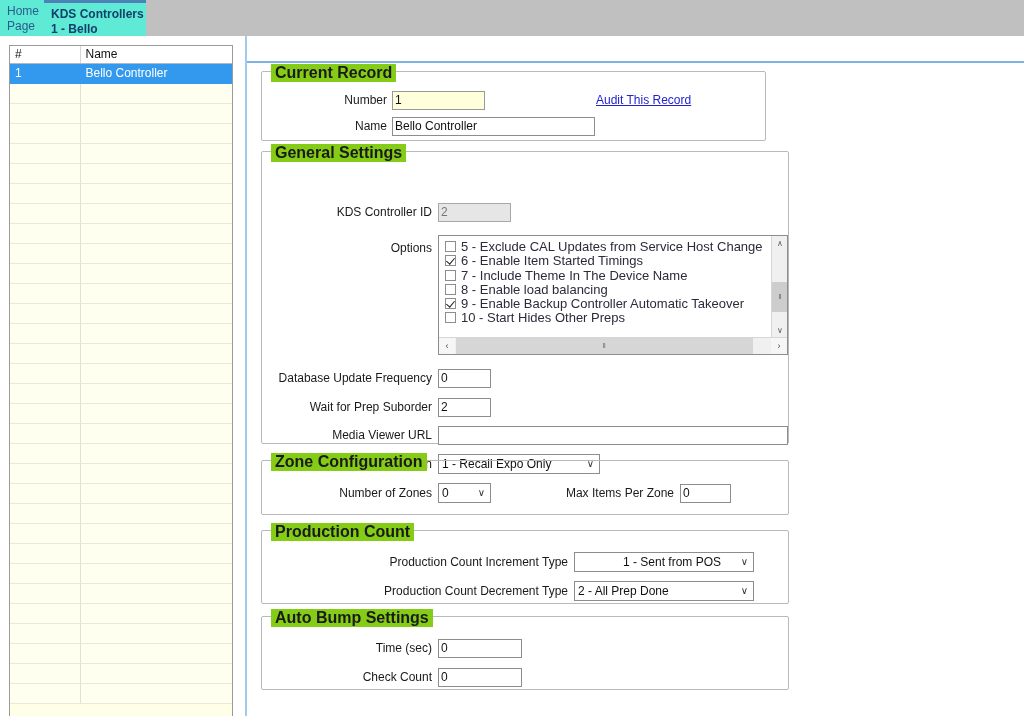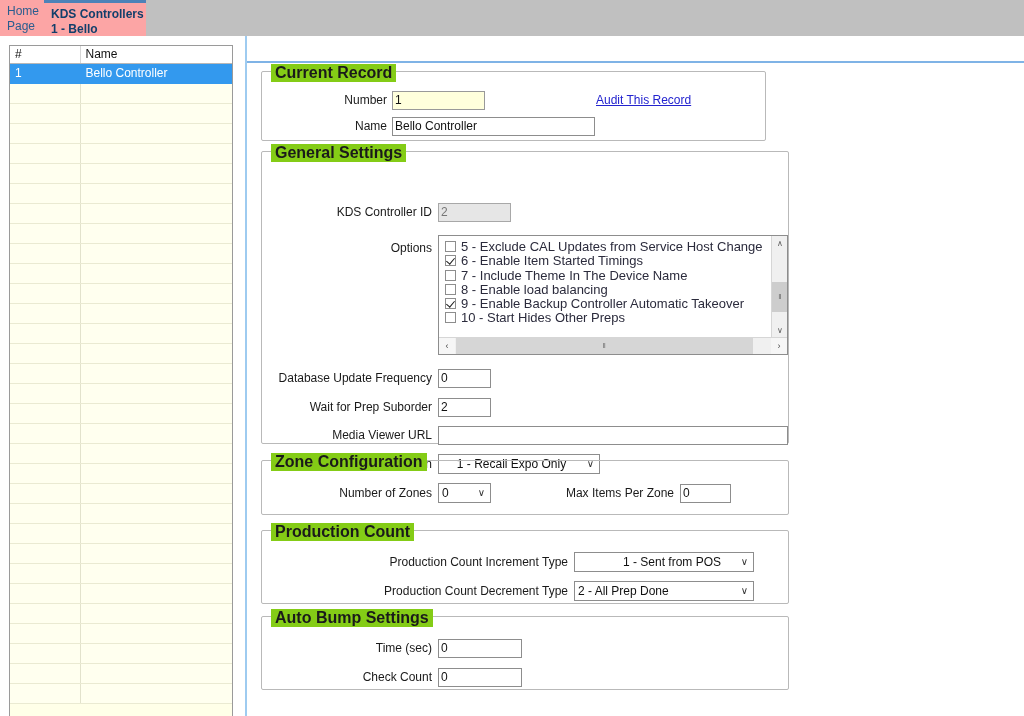--- a/index.html
+++ b/index.html
@@ -19,21 +19,21 @@
   #topbar {
     position: absolute;
     left: 0; top: 0;
     width: 1024px; height: 36px;
     background: #c0c0c0;
   }
   .bc-tab {
     position: absolute;
     top: 0;
     height: 36px;
-    background: #fca5a5;
+    background: #5eead4;
     padding: 4px 7px 0 7px;
     line-height: 15px;
     font-size: 12px;
     color: #0f4a7d;
     white-space: nowrap;
     overflow: hidden;
   }
   #bc-home {
     left: 0; width: 44px;
     font-weight: normal;
@@ -513,21 +513,21 @@
     <span class="fld-label" style="left:0px; top:218px; width:170px;">Database Update Frequency</span>
     <div class="tbox" style="left:176px; top:217px; width:53px;">0</div>
 
     <span class="fld-label" style="left:0px; top:247px; width:170px;">Wait for Prep Suborder</span>
     <div class="tbox" style="left:176px; top:246px; width:53px;">2</div>
 
     <span class="fld-label" style="left:0px; top:275px; width:170px;">Media Viewer URL</span>
     <div class="tbox" style="left:176px; top:274px; width:350px;"></div>
 
     <span class="fld-label" style="left:0px; top:304px; width:170px;">Expo Recall Action</span>
-    <div class="sel" style="left:176px; top:302px; width:162px;text-align:center;">
+    <div class="sel" style="left:176px; top:302px; width:162px;">
       <span>1 - Recall Expo Only</span>
       <span class="caret">∨</span>
     </div>
   </div>
 
   <div class="group" style="left:14px; top:424px; width:528px; height:55px;">
     <span class="legend">Zone Configuration</span>
 
     <span class="fld-label" style="left:45px; top:24px; width:125px;">Number of Zones</span>
     <div class="sel" style="left:176px; top:22px; width:53px;">

